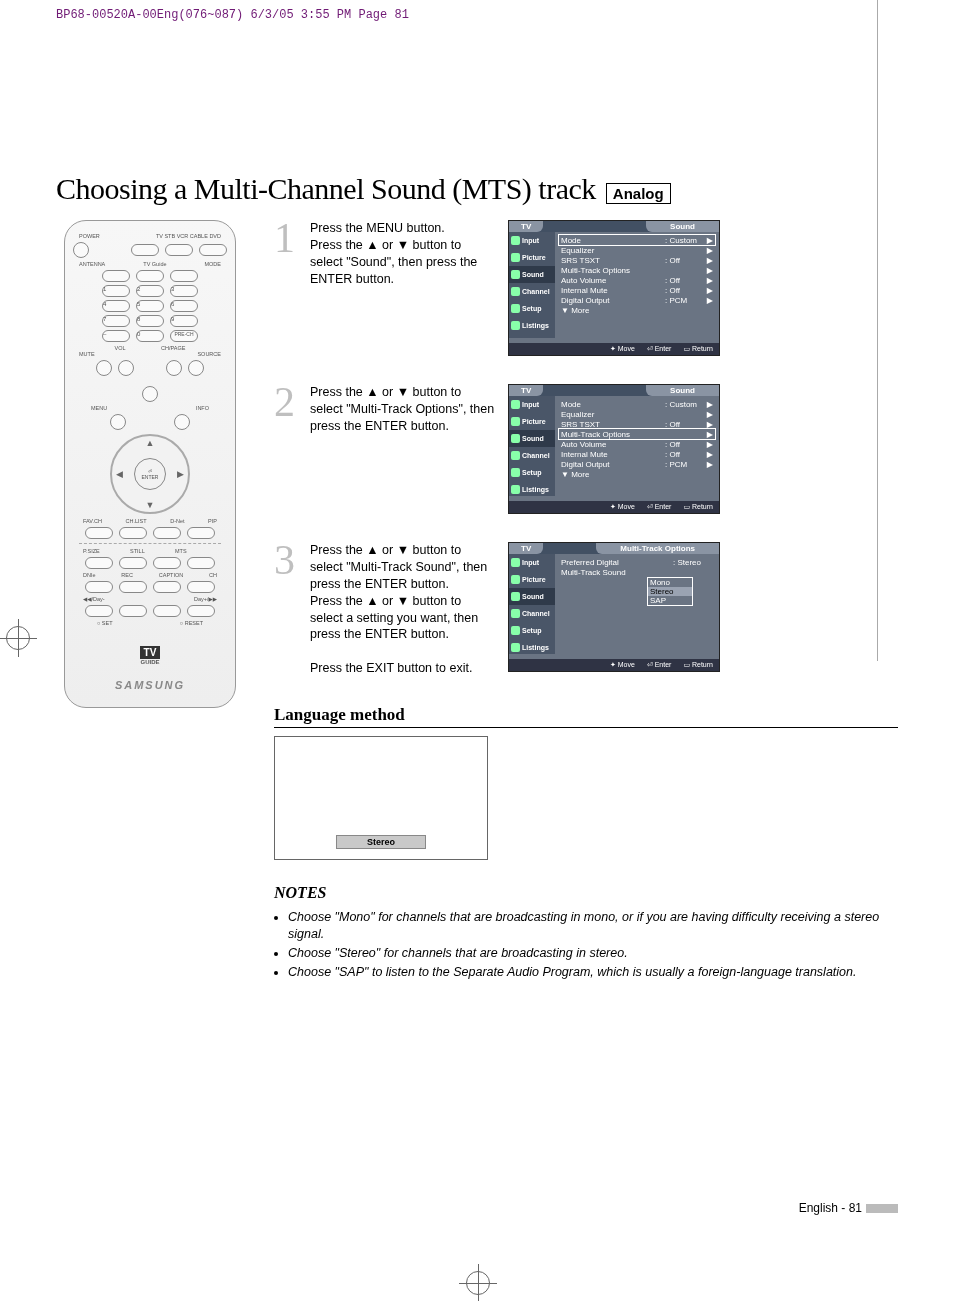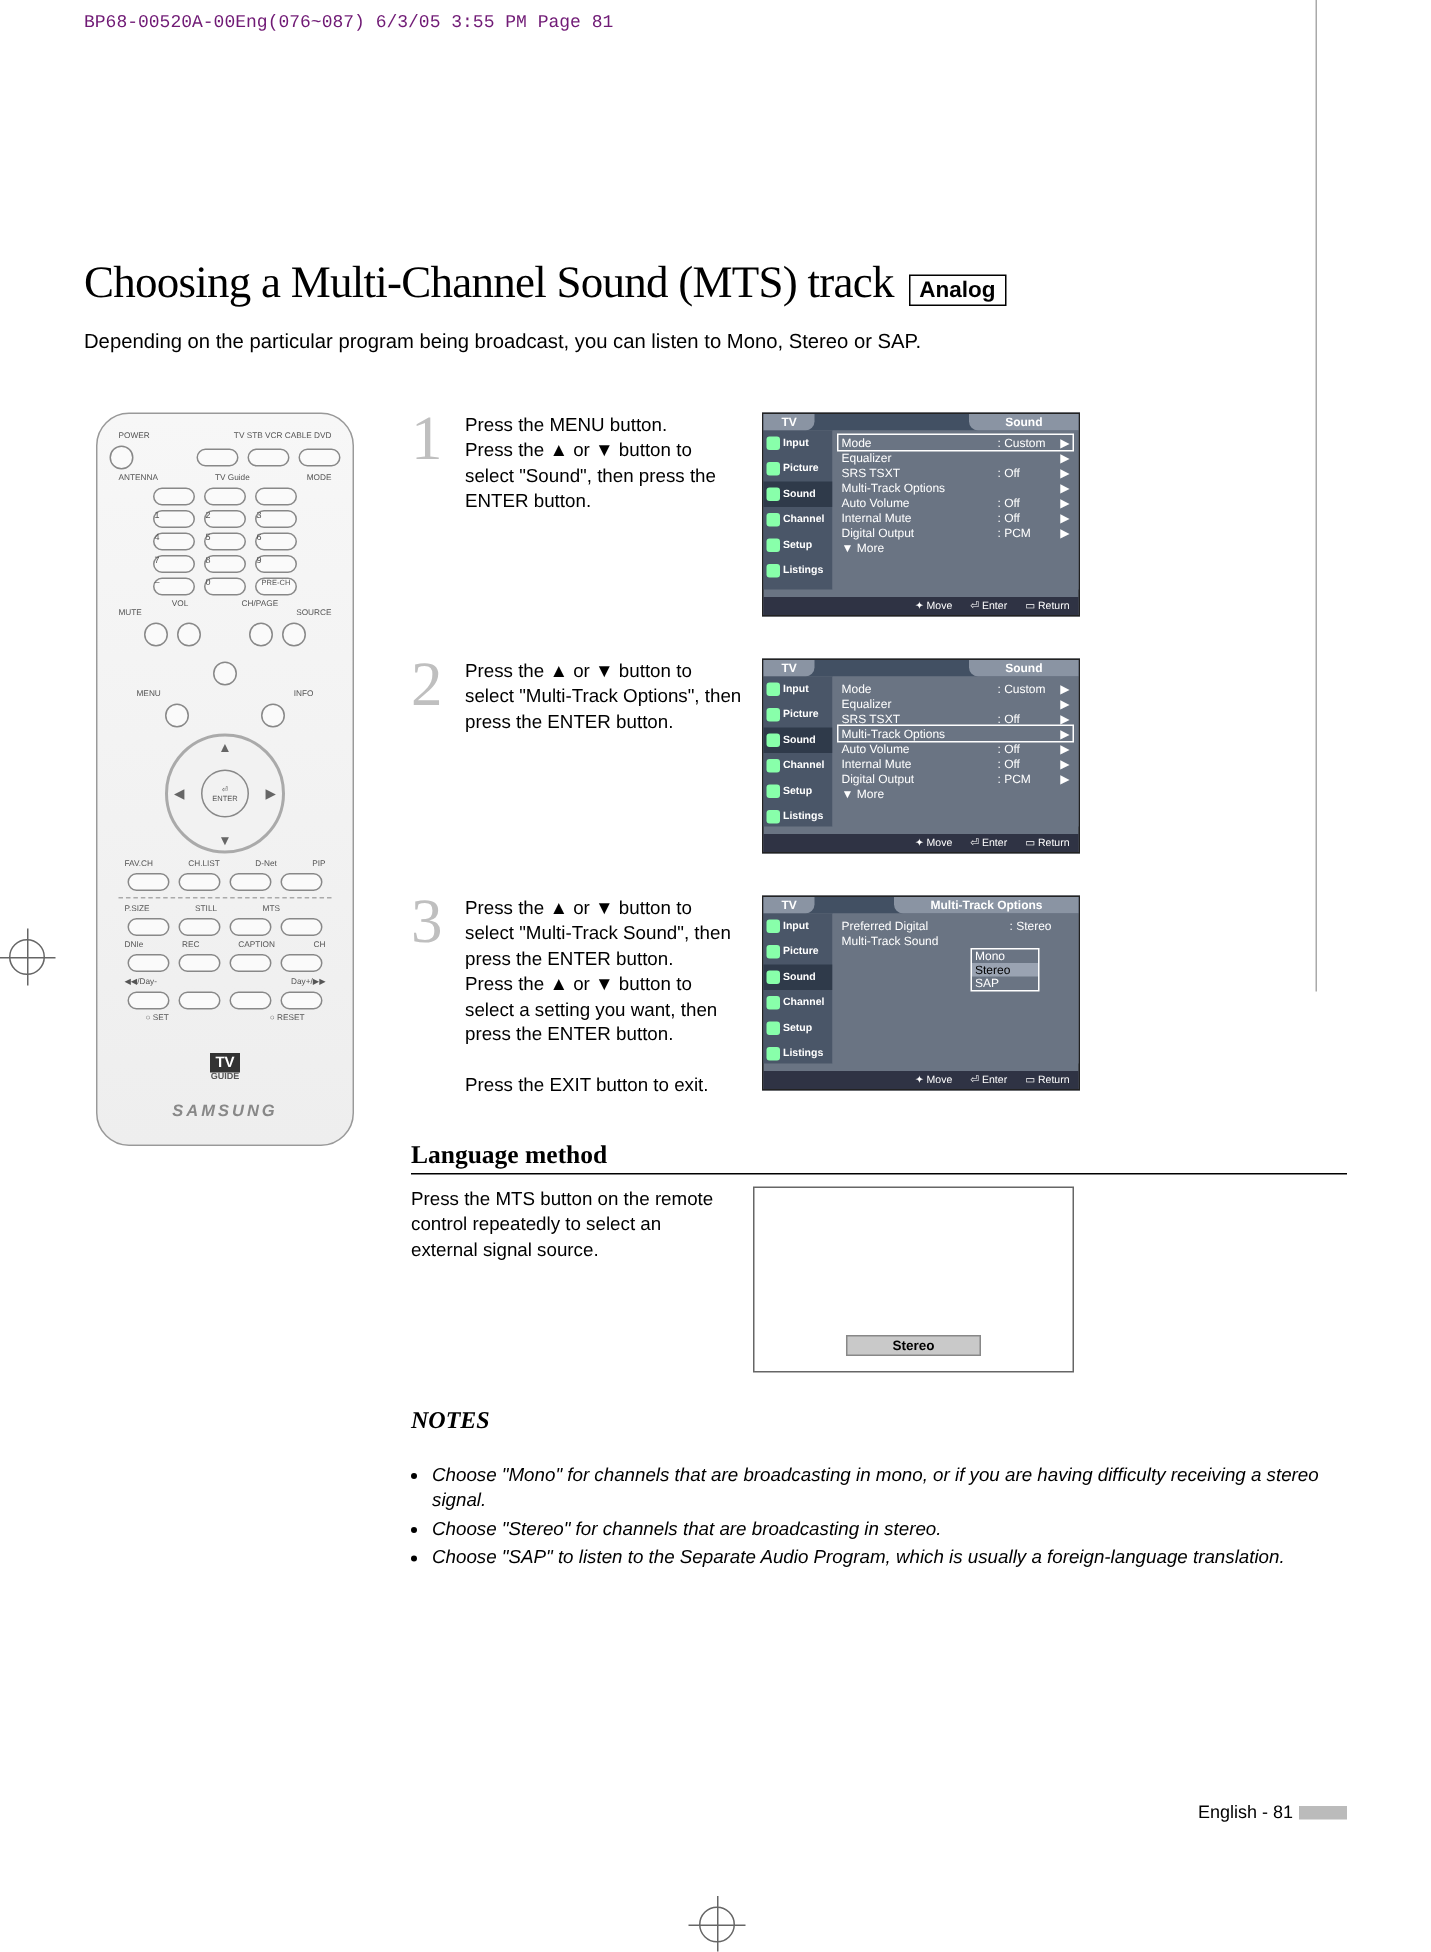--- a/index.html
+++ b/index.html
@@ -139,21 +139,21 @@
     font-weight: bold;
     font-size: 17px;
     border-bottom: 1px solid #000;
     padding-bottom: 2px;
     margin-bottom: 8px;
   }
   .alt-row { display:flex; gap:16px; align-items:flex-start; margin-bottom:24px;}
   .alt-text { font-size:12.5px; width:212px; line-height:1.35;}
   .stereo-box{width:212px;height:122px;border:1px solid #666;position:relative;}
   .stereo-box .bar{position:absolute;bottom:10px;left:50%;transform:translateX(-50%);background:#c9c9c9;border:1px solid #888;padding:1px 30px;font-size:9px;font-weight:bold;}
-  .notes-head{font-family:"Times New Roman",serif;font-style:italic;font-weight:bold;font-size:16px;margin-bottom:18px;}
+  .notes-head{font-family:"Times New Roman",serif;font-style:italic;font-weight:bold;font-size:16px;margin-bottom:7px;}
   .notes ul{margin:0;padding-left:14px;font-style:italic;font-size:12.5px;line-height:1.35;}
   .notes li{margin-bottom:2px;}
   .pageno{position:absolute;bottom:86px;right:56px;font-size:12px;}
   .pageno .bar{display:inline-block;width:32px;height:9px;background:#bbb;margin-left:4px;vertical-align:middle;}
   .crop-circle{position:absolute;width:22px;height:22px;border:1px solid #666;border-radius:50%;}
   .crop-circle .h{position:absolute;top:50%;left:-8px;right:-8px;border-top:1px solid #666;}
   .crop-circle .v{position:absolute;left:50%;top:-8px;bottom:-8px;border-left:1px solid #666;}
   .cc-left{left:6px;top:626px;}
   .cc-bot{left:466px;bottom:6px;}
   .right-rule{position:absolute;right:76px;top:0;bottom:640px;border-right:1px solid #aaa;}
@@ -171,21 +171,20 @@
 <div class="crop-circle cc-bot">
     <div class="h"></div>
     <div class="v"></div>
   </div>
 
 <div class="page">
   <div class="title-row">
     <h1>Choosing a Multi-Channel Sound (MTS) track</h1>
     <span class="analog-box">Analog</span>
   </div>
-  <div class="intro">Depending on the particular program being broadcast, you can listen to Mono, Stereo or SAP.</div>
 
   <div class="two-col">
 
     <div class="remote-col">
       <div class="remote">
         <div class="lblrow">
             <span>POWER</span>
             <span>TV  STB  VCR  CABLE  DVD</span>
           </div>
         <div class="row">
@@ -500,21 +499,20 @@
                 <span>✦ Move</span>
                 <span>⏎ Enter</span>
                 <span>▭ Return</span>
               </div>
   </div>
           </div>
         </div>
 
       <div class="alt-head">Language method</div>
       <div class="alt-row">
-        <div class="alt-text">Press the MTS button on the remote control repeatedly to select an external signal source.</div>
         <div class="stereo-box">
           <div class="bar">Stereo</div>
         </div>
       </div>
 
       <div class="notes">
         <div class="notes-head">NOTES</div>
         <ul id="notes-list">
             <li>Choose "Mono" for channels that are broadcasting in mono, or if you are having difficulty receiving a stereo signal.</li>
             <li>Choose "Stereo" for channels that are broadcasting in stereo.</li>

